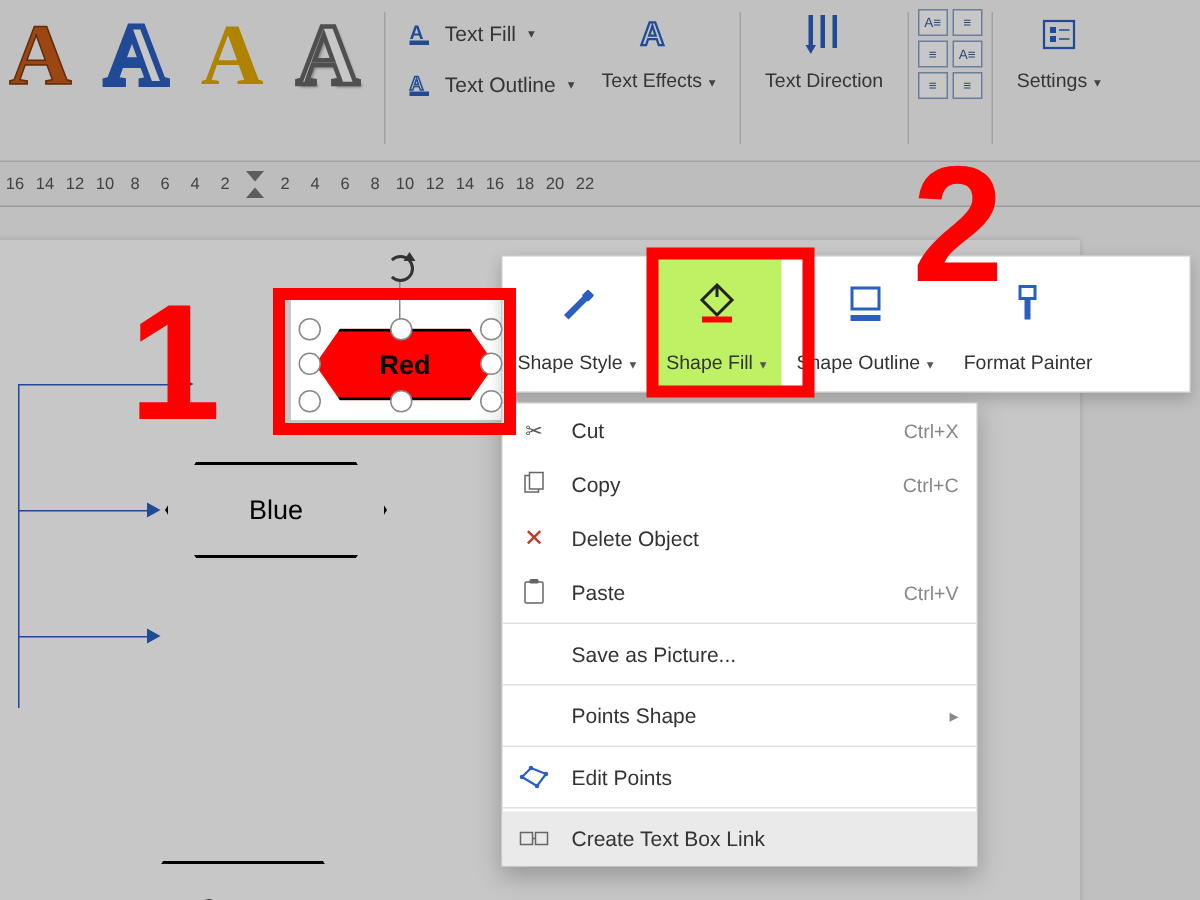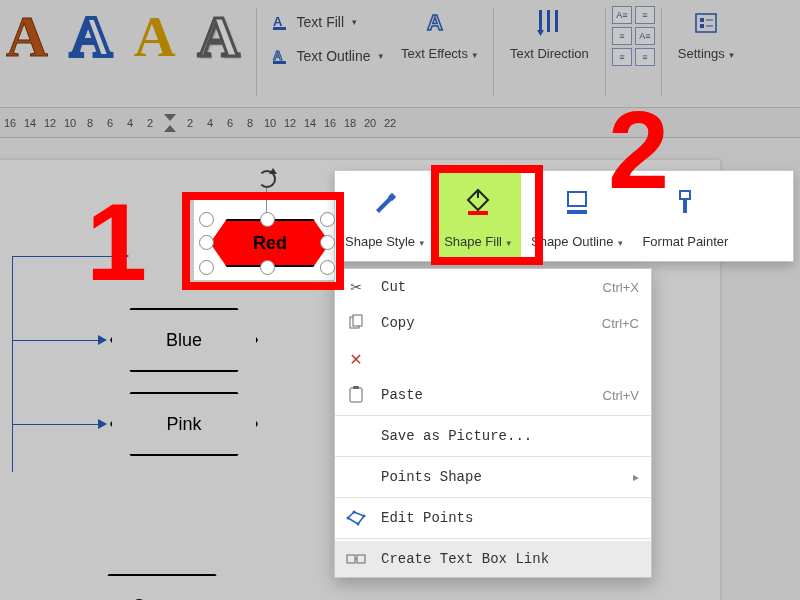--- a/index.html
+++ b/index.html
@@ -100,21 +100,21 @@
     position: absolute; top: 268px; left: 334px; width: 318px;
     background: #fff; border: 1px solid #c8c8c8; box-shadow: 0 6px 16px rgba(0,0,0,0.25);
     z-index: 40; font-size: 14px; color: #333;
   }
   .ctx .row {
     display: flex; align-items: center; height: 36px; padding: 0 12px 0 10px;
     gap: 14px;
   }
   .ctx .row.hl { background: #eaeaea; }
   .ctx .ico { width: 22px; height: 22px; display:flex; align-items:center; justify-content:center; color:#555;}
-  .ctx .lab { flex: 1; font-family: Liberation Mono, monospace; }
+  .ctx .lab { flex: 1; }
   .ctx .sc { color: #888; font-size: 13px; text-align: center; }
   .ctx .sep { height: 1px; background: #e0e0e0; margin: 2px 0; }
   .ctx .sub { color:#888; font-size: 12px;}
   
   .hlbox { position: absolute; border: 8px solid #fe0000; z-index: 50; pointer-events:none;}
   
   .stepnum {
     position: absolute; font-family: Arial, sans-serif; font-size: 110px; font-weight: 700;
     color: #fe0000; z-index: 60; pointer-events:none;
   }
@@ -234,23 +234,20 @@
     <div class="arrow-head" style="top:91px; left:160px;"></div>
     <div class="arrow-line" style="top:180px; left:52px; width:88px;"></div>
     <div class="arrow-head" style="top:175px; left:138px;"></div>
     <div class="arrow-line" style="top:264px; left:52px; width:88px;"></div>
     <div class="arrow-head" style="top:259px; left:138px;"></div>
 
     <div class="hex" style="top:148px; left:150px;">
       <span>Blue</span>
     </div>
 
-    <div class="hex" style="top:232px; left:150px;">
-      <span>Pink</span>
-    </div>
 
     <div class="hex" style="top:414px; left:128px;">
       <span>Orange</span>
     </div>
   </div>
 </div>
 
 <div style="position:absolute; top:200px; left:194px; width:150px; height:80px; background:#fff; z-index:30;"></div>
 <div class="hex red no-dim" style="top:219px; left:210px; width:120px; height:48px; position:absolute;">
   <span>Red</span>
@@ -319,20 +316,21 @@
       <svg width="18" height="18" viewBox="0 0 18 18">
           <rect x="3" y="3" width="9" height="11" fill="none" stroke="#666"></rect>
           <rect x="6" y="1" width="9" height="11" fill="#fff" stroke="#666"></rect>
         </svg>
     </span>
     <span class="lab">Copy</span>
     <span class="sc">Ctrl+C</span>
   </div>
   <div class="row">
     <span class="ico" style="color:#c0392b; font-size:16px;">✕</span>
+    <span class="lab">Delete Object</span>
   </div>
   <div class="row">
     <span class="ico">
       <svg width="18" height="18" viewBox="0 0 18 18">
           <rect x="3" y="2" width="12" height="14" rx="1" fill="none" stroke="#666"></rect>
           <rect x="6" y="0" width="6" height="3" rx="1" fill="#666"></rect>
         </svg>
     </span>
     <span class="lab">Paste</span>
     <span class="sc">Ctrl+V</span>

